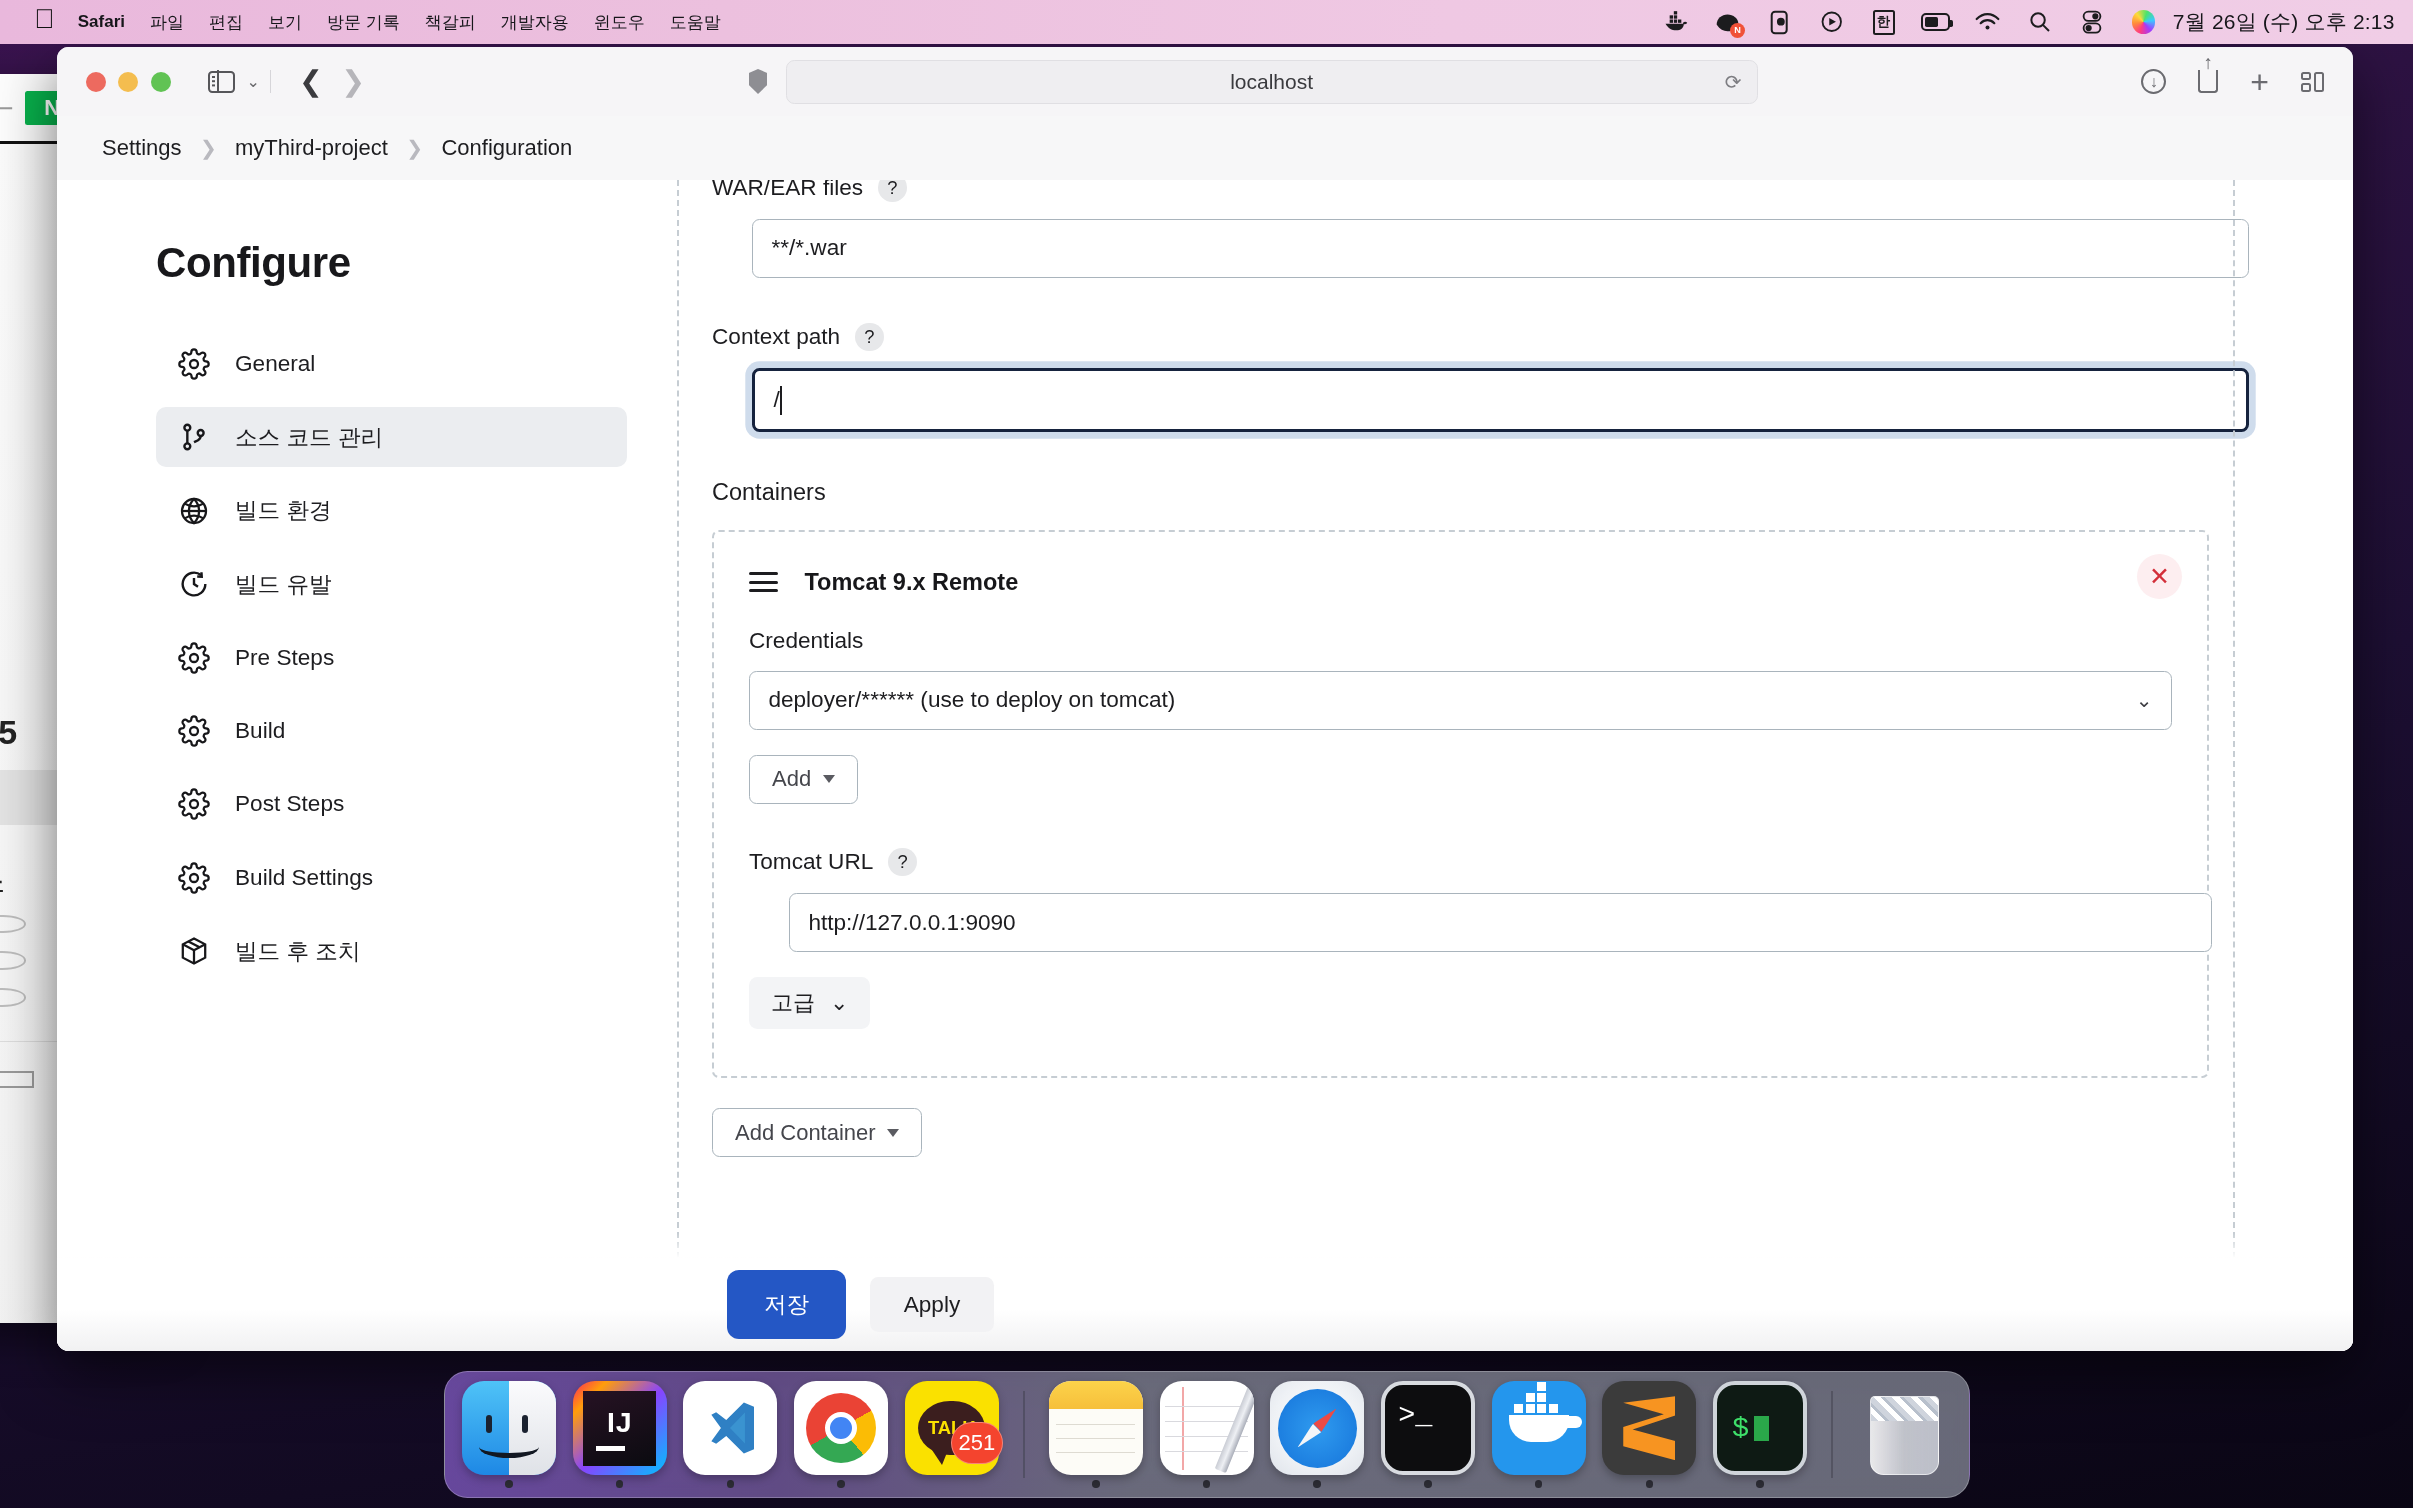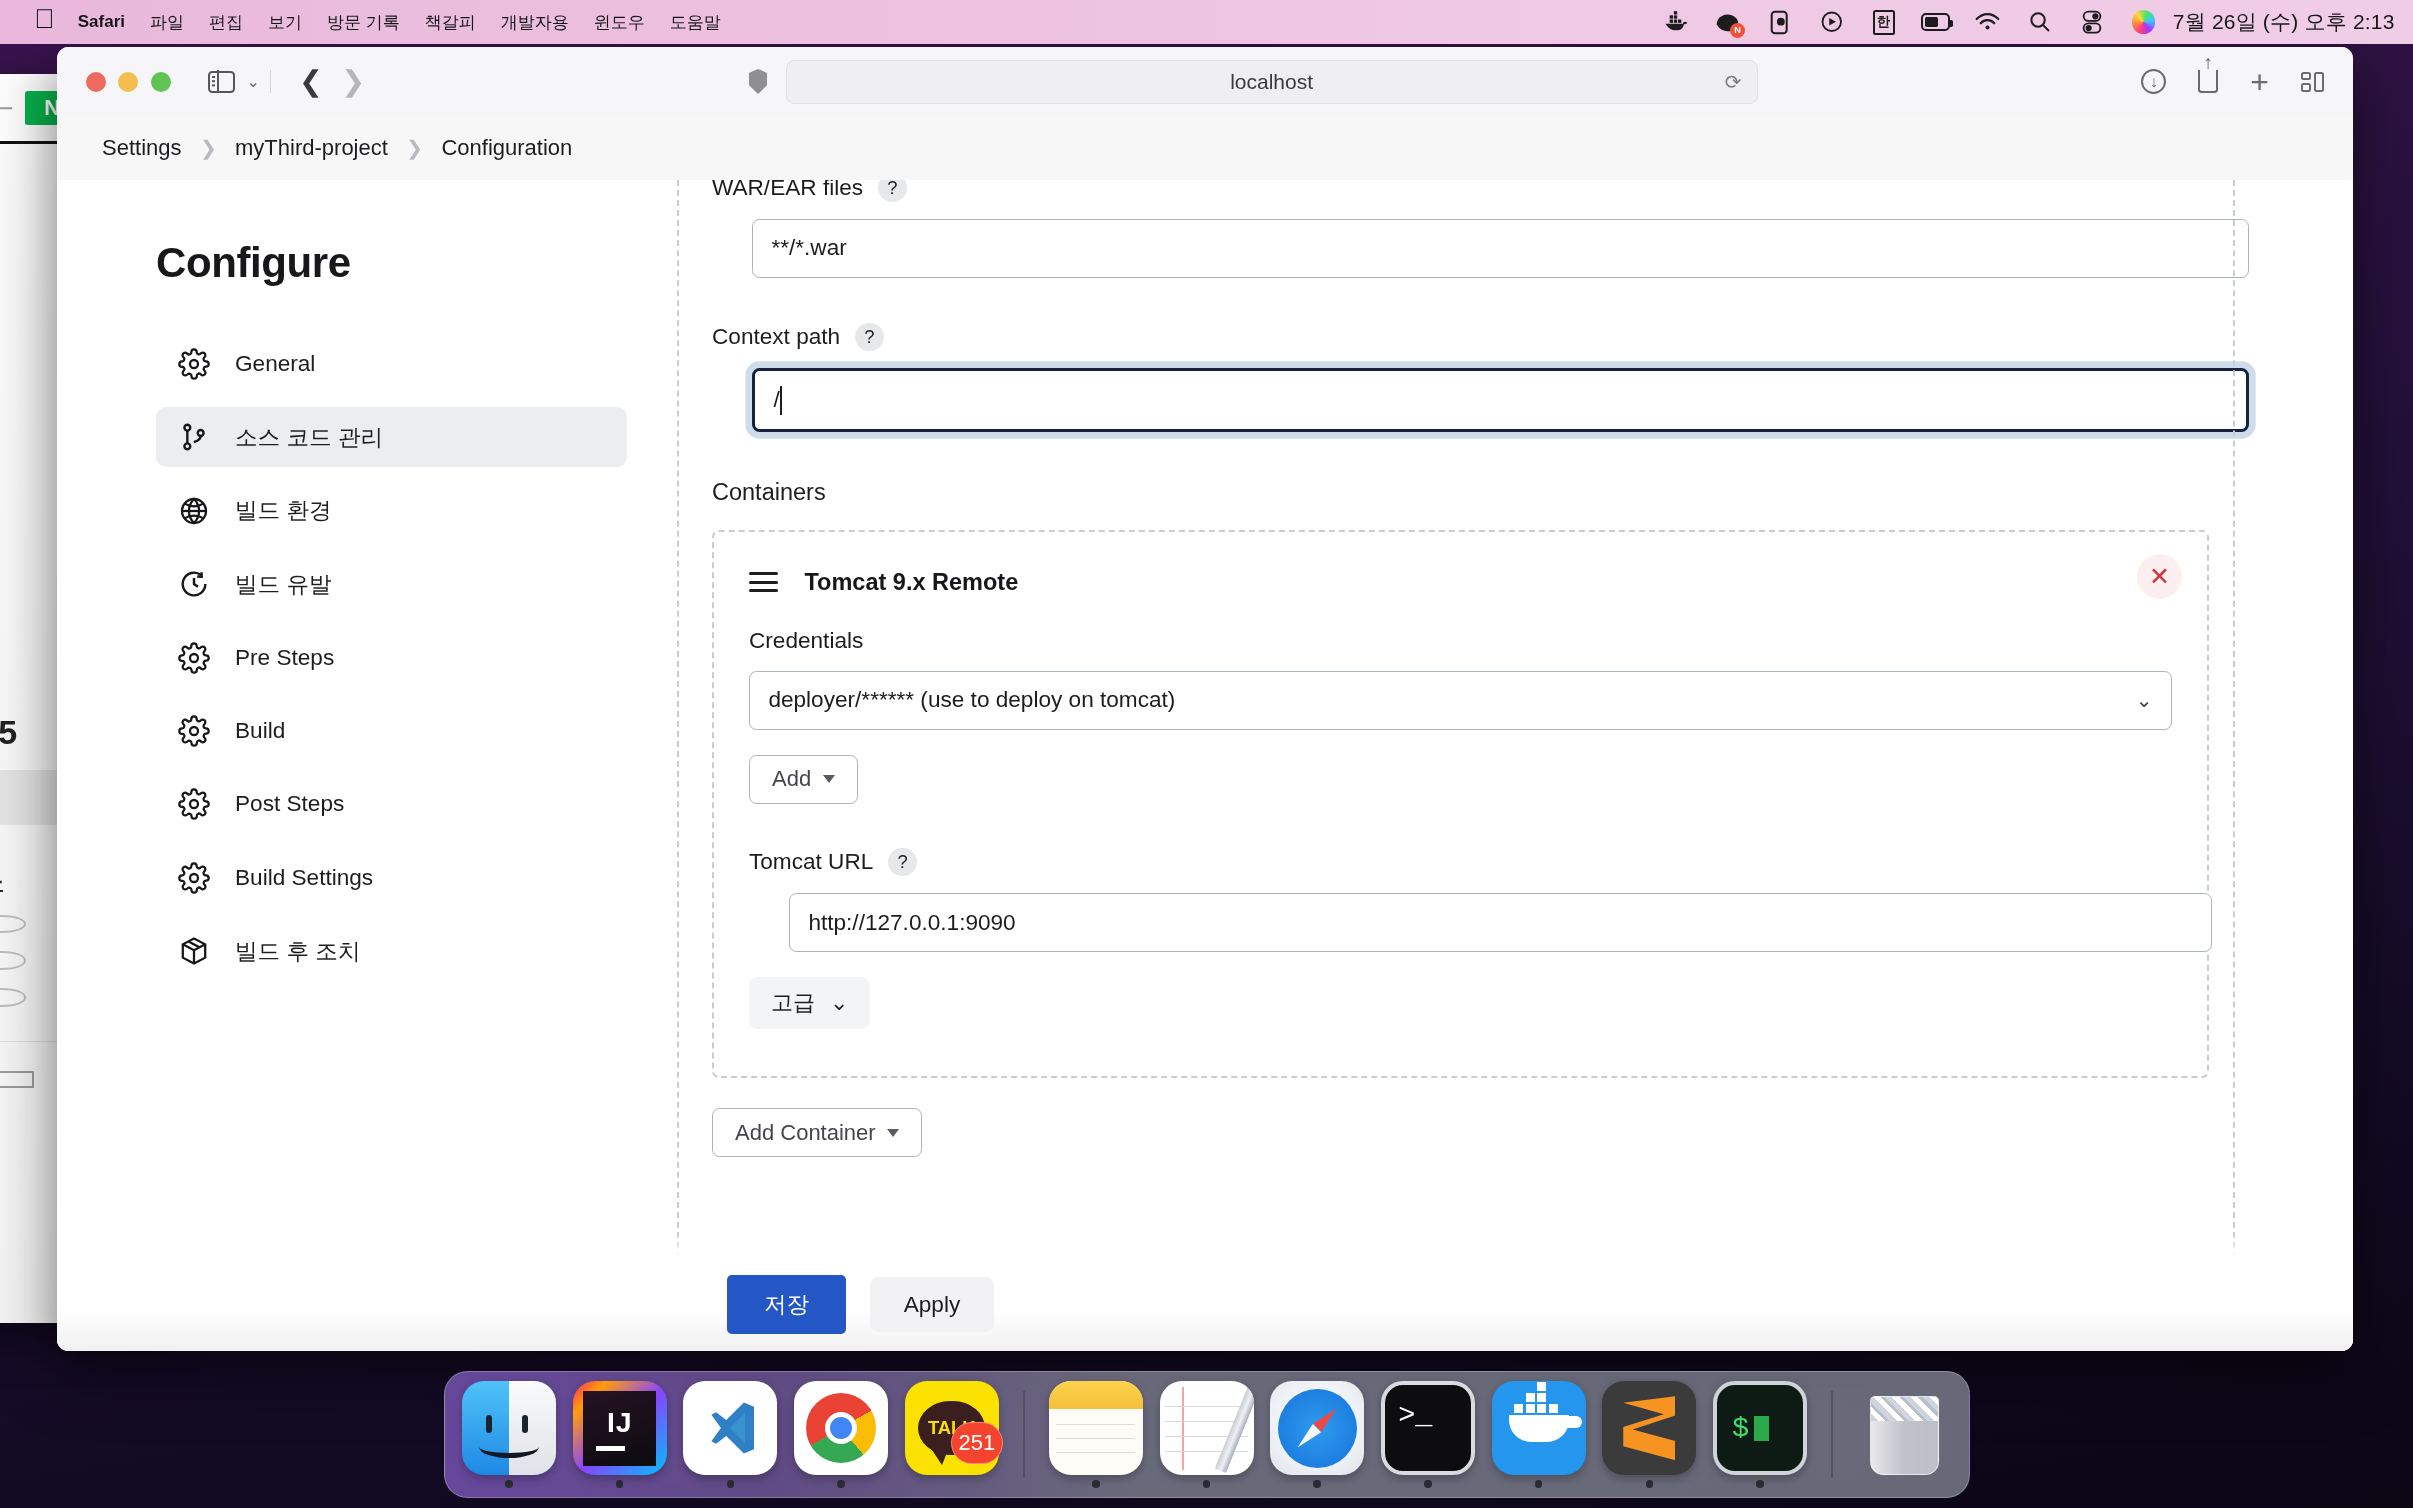--- a/index.html
+++ b/index.html
@@ -204,21 +204,21 @@
   
   #footer {
     position:absolute; left:0; right:0; bottom:0; height: 94px;
     background: linear-gradient(180deg,#ffffff 0%, #ffffff 55%, #f1f1f2 100%);
     display:flex; align-items:center; gap: 23.5px; padding-left: 670px;
     border-top: 0.8px solid rgba(0,0,0,.04);
     z-index: 5;
   }
   #footer::before { content:""; position:absolute; left:0; right:0; top:-25px; height:25px; background:linear-gradient(180deg, rgba(255,255,255,0), #fff); }
   .btn-primary {
-    height: 59px; padding: 10px 37px; border-radius: 5px; background:#2457c5; color:#fff;
+    height: 69px; padding: 10px 37px; border-radius: 12px; background:#2457c5; color:#fff;
     font-size: 22.6px; display:flex; align-items:center; justify-content:center; cursor:pointer;
   }
   .btn-secondary {
     height: 55px; padding: 0 34px; border-radius: 8.4px; background:#f2f2f4; color:#1d1d20;
     font-size: 22.6px; display:flex; align-items:center; justify-content:center; cursor:pointer;
   }
 
   
   #dock {
     position: absolute; left: 50%; transform: translateX(-50%);

